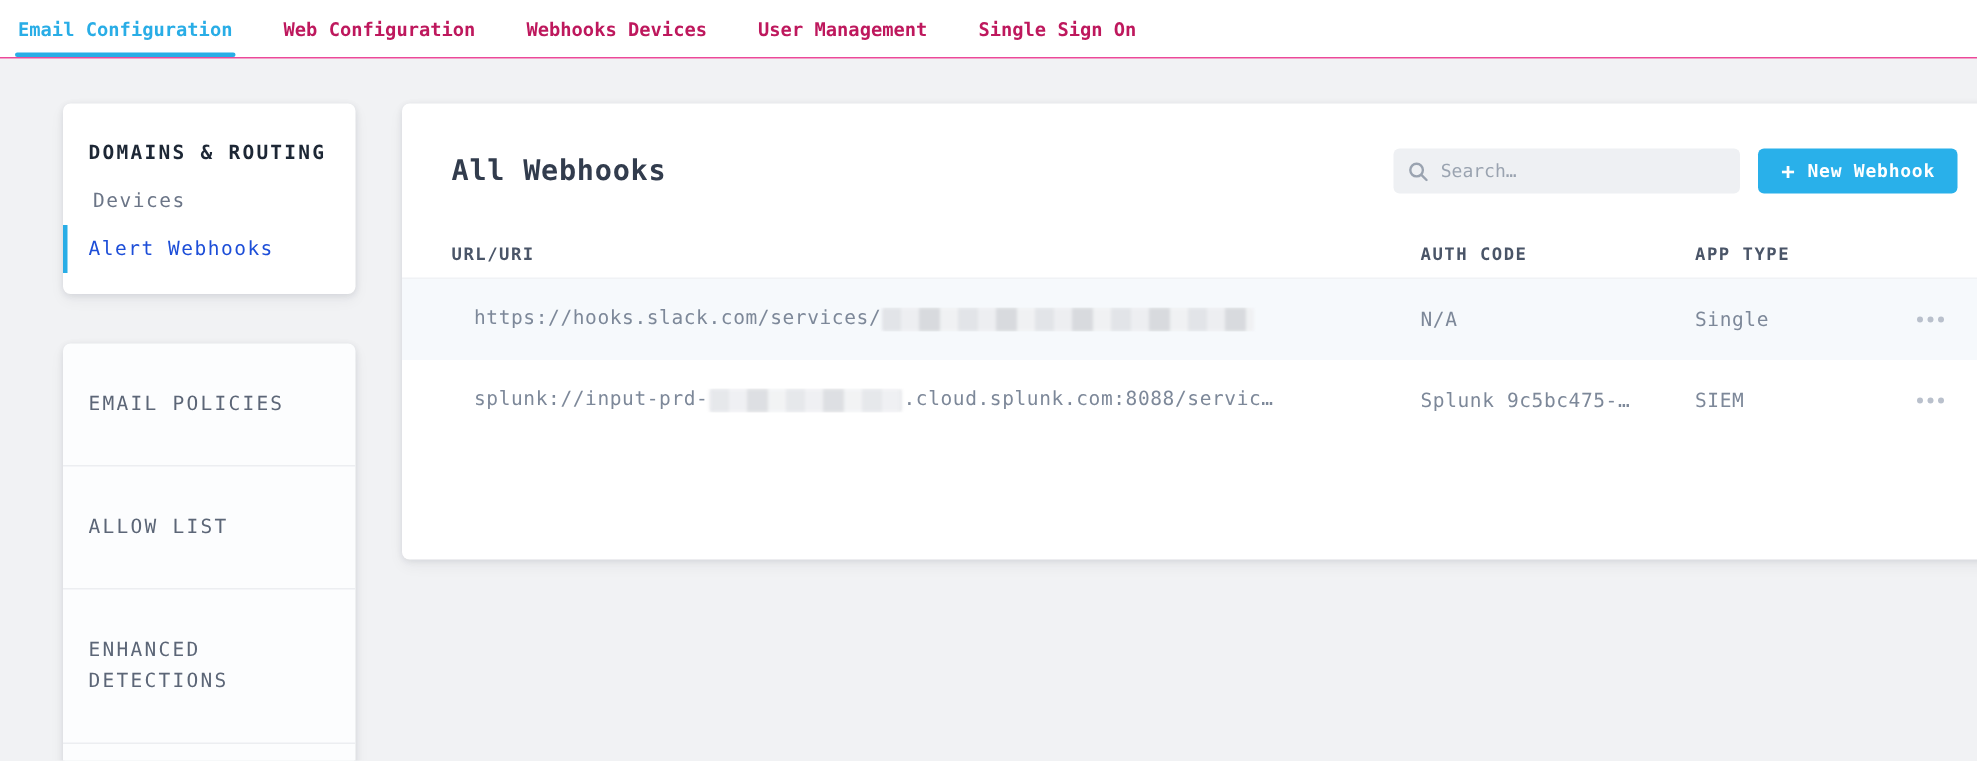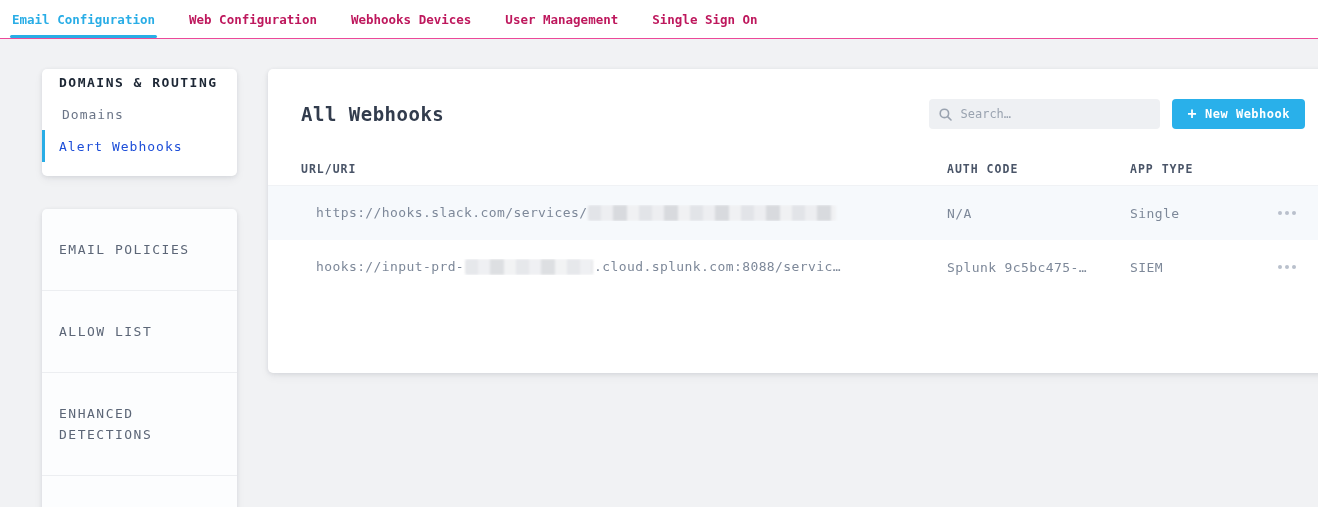--- a/index.html
+++ b/index.html
@@ -28,21 +28,21 @@
 
   
   .page { display:flex; padding:30px 35px 0 42px; }
   .card {
     background:#ffffff; border-radius:5px;
     box-shadow:0 1px 4px rgba(30,40,60,0.10), 0 4px 10px rgba(30,40,60,0.05);
   }
 
   
   .sidebar { width:195px; flex:0 0 195px; margin-right:31px; }
-  .nav-card { padding:6px 0 14px; }
+  .nav-card { padding:26px 0 14px; }
   .nav-card-title {
     padding:0 17px; font-size:13px; font-weight:bold; letter-spacing:1.5px;
     color:#1d2735; margin-bottom:8px;
   }
   .nav-item {
     height:32px; display:flex; align-items:center; padding:0 17px;
     font-size:13px; letter-spacing:1px; color:#6b7587; cursor:pointer;
     border-left:3px solid transparent;
   }
   .nav-item.active { color:#1d4ed8; border-left-color:#29ade6; padding-left:14px; }
@@ -120,21 +120,21 @@
   <div class="tab">Webhooks Devices</div>
   <div class="tab">User Management</div>
   <div class="tab">Single Sign On</div>
 </nav>
 
 <div class="page">
 
   <aside class="sidebar">
     <div class="card nav-card">
       <div class="nav-card-title">DOMAINS &amp; ROUTING</div>
-      <div class="nav-item">Domains</div>
+      <div class="nav-item">Devices</div>
       <div class="nav-item active">Alert Webhooks</div>
     </div>
 
     <div class="card list-card">
       <div class="list-link">EMAIL POLICIES</div>
       <div class="list-link">ALLOW LIST</div>
       <div class="list-link">ENHANCED DETECTIONS</div>
       <div class="list-link">BLOCK LIST</div>
     </div>
   </aside>
@@ -173,21 +173,21 @@
       <div>Single</div>
       <div class="menu-cell">
         <button class="dots-btn">
           <i></i>
         </button>
       </div>
     </div>
 
     <div class="tbl-row data-row">
       <div class="url-cell">
-        <span>hooks://input-prd-</span>
+        <span>splunk://input-prd-</span>
         <span class="redact r2"></span>
         <span>.cloud.splunk.com:8088/servic…</span>
       </div>
       <div>Splunk 9c5bc475-…</div>
       <div>SIEM</div>
       <div class="menu-cell">
         <button class="dots-btn">
           <i></i>
         </button>
       </div>

